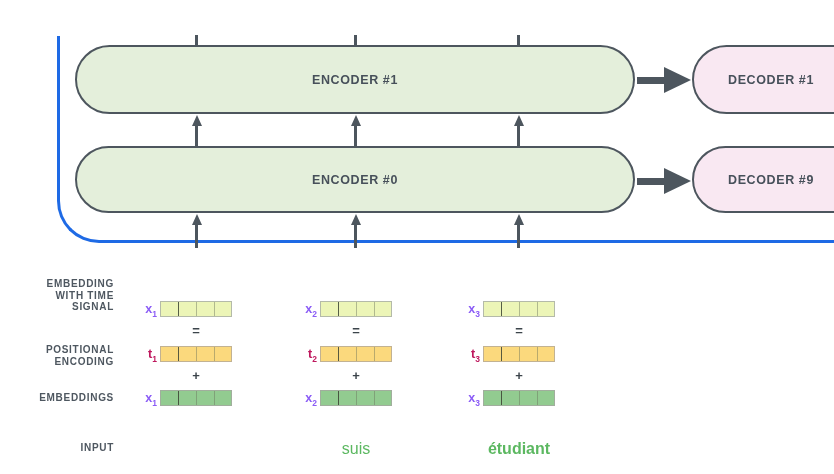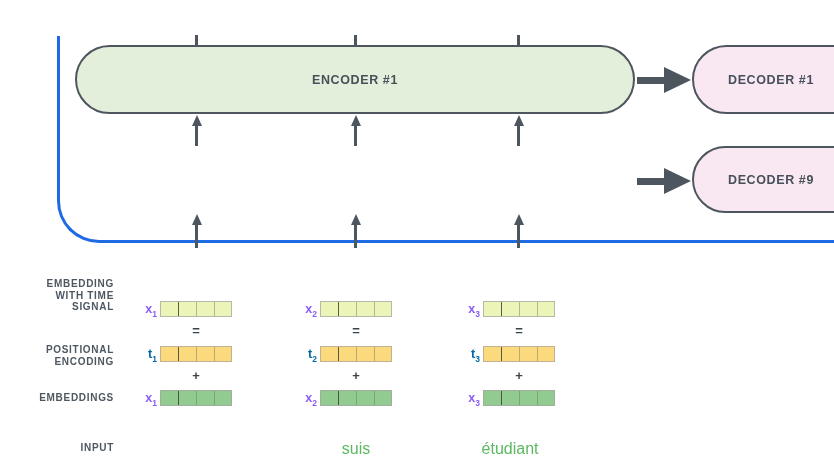--- a/index.html
+++ b/index.html
@@ -47,40 +47,43 @@
   .vec-pe{background:#fbd97d; border-color:#c2b292;}
   .vec-em{background:#92cb90; border-color:#a1ae9d;}
   .dv{position:absolute; top:0; bottom:0; width:1px;}
   .dv1{left:17px; background:rgba(58,66,50,0.85);}
   .dv2{left:35px; background:rgba(104,112,90,0.45);}
   .dv3{left:53px; background:rgba(104,112,90,0.45);}
   
   .veclabel{position:absolute; width:40px; text-align:right; font-size:12.5px; font-weight:bold; line-height:16px;}
   .veclabel sub{font-size:8.5px;}
   .lab-x{color:#8b5cf6;}
-  .lab-t{color:#0369a1;}
+  .lab-t{color:#be185d;}
   
   .op{position:absolute; width:24px; text-align:center; font-size:13px; font-weight:bold; color:#3c444b; line-height:14px;}
   
   .word{position:absolute; width:140px; text-align:center; font-size:16px; color:#5cb861;}
 </style>
 </head>
 <body>
 
 <div class="canvas">
 
   <div class="blue-frame"></div>
 
   <div class="stub" style="left:195px;"></div>
   <div class="stub" style="left:354px;"></div>
   <div class="stub" style="left:517px;"></div>
 
   <div class="block enc row1">
     <span>ENCODER #1</span>
   </div>
+  <div class="block enc row2">
+    <span>ENCODER #0</span>
+  </div>
 
   <div class="block dec row1">
     <span>DECODER #1</span>
   </div>
   <div class="block dec row2">
     <span>DECODER #9</span>
   </div>
 
   <div class="arrow-up mid" style="left:191px; top:115px;">
       <div class="ahead"></div>
@@ -189,15 +192,15 @@
       <span class="dv dv2"></span>
       <span class="dv dv3"></span>
     </div>
   <div class="op" style="left:507px; top:369px;">+</div>
   <div class="veclabel lab-x" style="left:440px; top:390px;"><span>x</span><sub>3</sub></div>
   <div class="vec vec-em" style="left:483px; top:390px;">
       <span class="dv dv1"></span>
       <span class="dv dv2"></span>
       <span class="dv dv3"></span>
     </div>
-  <div class="word" style="left:440px; top:440px;">étudiant</div>
+  <div class="word" style="left:449px; top:440px;font-weight:bold;">étudiant</div>
 
 </div>
 
 </body></html>

